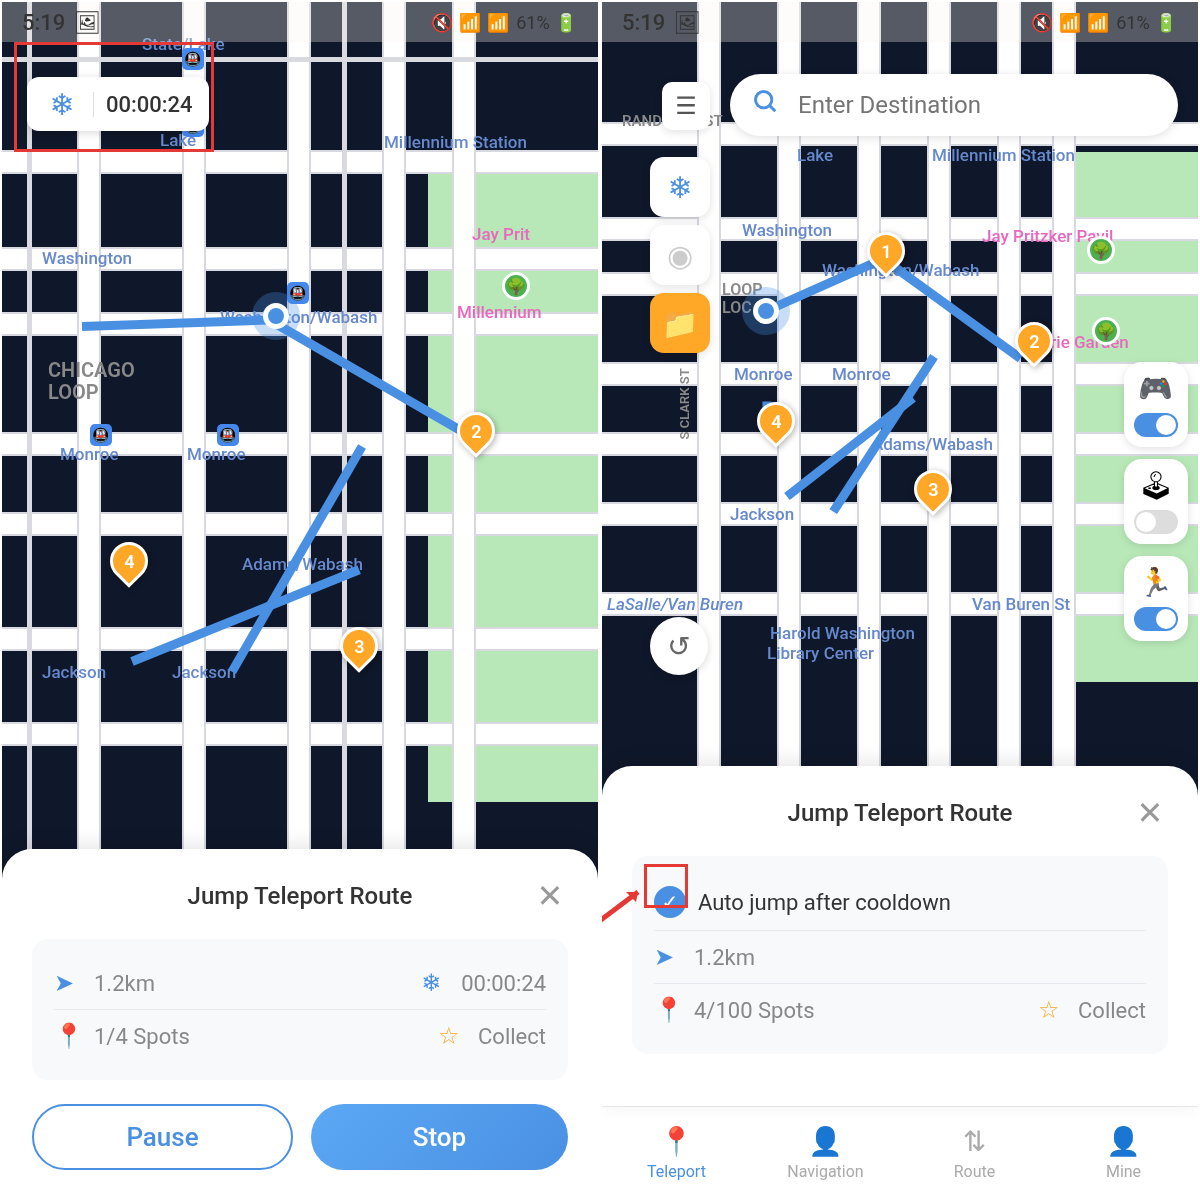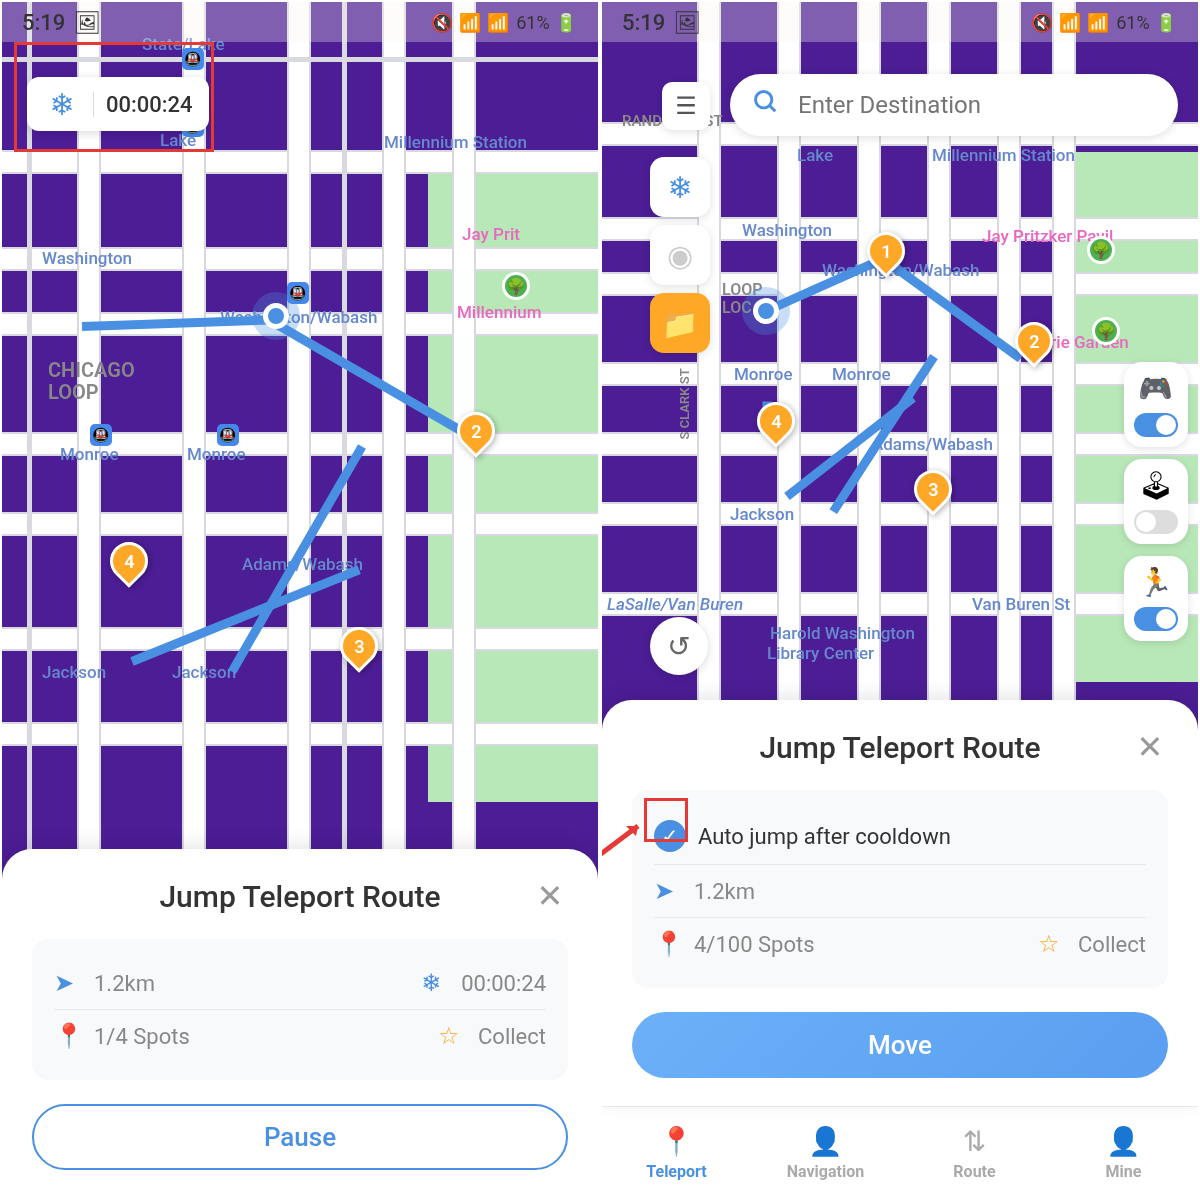--- a/index.html
+++ b/index.html
@@ -5,21 +5,21 @@
 * { margin: 0; padding: 0; box-sizing: border-box; font-family: -apple-system, BlinkMacSystemFont, 'Segoe UI', Roboto, Arial, sans-serif; }
 body { width: 1200px; height: 1200px; background: #f5f5f5; display: flex; }
 .screen { width: 50%; height: 100%; position: relative; overflow: hidden; background: #f8f4f0; border: 2px solid #fff; }
 
 
 .status-bar { position: absolute; top: 0; left: 0; right: 0; height: 40px; display: flex; justify-content: space-between; align-items: center; padding: 0 20px; font-size: 22px; color: #333; z-index: 100; background: rgba(248,244,240,0.3); }
 .status-left { display: flex; align-items: center; gap: 8px; font-weight: 500; }
 .status-right { display: flex; align-items: center; gap: 6px; font-size: 18px; }
 
 
-.map-bg { position: absolute; top: 0; left: 0; right: 0; bottom: 0; background: #4c1d95; }
+.map-bg { position: absolute; top: 0; left: 0; right: 0; bottom: 0; background: #0f172a; }
 .road-h { position: absolute; left: 0; right: 0; height: 24px; background: #fff; border-top: 2px solid #d8d8e0; border-bottom: 2px solid #d8d8e0; }
 .road-v { position: absolute; top: 0; bottom: 0; width: 24px; background: #fff; border-left: 2px solid #d8d8e0; border-right: 2px solid #d8d8e0; }
 .road-minor-h { position: absolute; left: 0; right: 0; height: 5px; background: #d9d9e0; }
 .road-minor-v { position: absolute; top: 0; bottom: 0; width: 5px; background: #d9d9e0; }
 .park { position: absolute; background: #b8e8b8; }
 .map-label { position: absolute; font-size: 17px; color: #6688cc; font-weight: 500; white-space: nowrap; }
 .map-label.area { color: #888; font-weight: 600; font-size: 20px; }
 .map-label.park-l { color: #e868c0; }
 .transit-icon { position: absolute; width: 22px; height: 22px; background: #4488ee; border-radius: 5px; display: flex; align-items: center; justify-content: center; color: #fff; font-size: 14px; }
 
@@ -55,21 +55,21 @@
 .toggle { width: 44px; height: 24px; border-radius: 12px; position: relative; }
 .toggle.on { background: #4a90e2; }
 .toggle.off { background: #ddd; }
 .toggle::after { content: ''; position: absolute; width: 20px; height: 20px; background: #fff; border-radius: 50%; top: 2px; }
 .toggle.on::after { right: 2px; }
 .toggle.off::after { left: 2px; }
 
 
 .bottom-panel { position: absolute; bottom: 0; left: 0; right: 0; background: #fff; border-radius: 30px 30px 0 0; padding: 28px 30px; z-index: 60; box-shadow: 0 -4px 20px rgba(0,0,0,.1); }
 .panel-header { display: flex; justify-content: space-between; align-items: center; margin-bottom: 24px; }
-.panel-title { font-size: 30px; color: #333; font-weight: 500; flex: 1; text-align: center; }
+.panel-title { font-size: 24px; color: #333; font-weight: 500; flex: 1; text-align: center; }
 .close-x { font-size: 32px; color: #999; width: 36px; text-align: center; }
 .panel-title-spacer { width: 36px; }
 .info-box { background: #f8f9fb; border-radius: 16px; padding: 18px 22px; margin-bottom: 24px; }
 .info-row { display: flex; justify-content: space-between; padding: 12px 0; }
 .info-row + .info-row { border-top: 1px solid #e8e8ee; }
 .info-item { display: flex; align-items: center; gap: 12px; font-size: 22px; color: #888; }
 .info-icon { color: #4a90e2; font-size: 24px; width: 28px; }
 .info-icon.snow { color: #4a90e2; }
 .info-icon.star { color: #ffa726; }
 .btn-row { display: flex; gap: 18px; }
@@ -80,21 +80,21 @@
 
 .auto-jump-row { display: flex; align-items: center; gap: 12px; padding: 12px 0; font-size: 22px; color: #333; }
 .checkbox { width: 32px; height: 32px; background: #4a90e2; border-radius: 50%; display: flex; align-items: center; justify-content: center; color: #fff; font-size: 20px; }
 .red-arrow { position: absolute; z-index: 70; }
 
 
 .bottom-nav { position: absolute; bottom: 0; left: 0; right: 0; height: 92px; background: #fff; display: flex; border-top: 1px solid #eee; z-index: 55; }
 .nav-item { flex: 1; display: flex; flex-direction: column; align-items: center; justify-content: center; gap: 4px; color: #aaa; }
 .nav-item.active { color: #4a90e2; }
 .nav-icon { font-size: 28px; }
-.nav-label { font-size: 16px; font-weight: 700; }
+.nav-label { font-size: 16px; font-weight: 400; }
 
 .panel-right { bottom: 92px; }
 </style>
 </head>
 <body>
 
 <div class="screen">
   <div class="map-bg">
     <div class="park" style="top:160px; right:0; width:170px; height:640px;"></div>
 
@@ -119,21 +119,21 @@
     <div class="map-label" style="top:130px; left:382px;">Millennium Station</div>
     <div class="map-label" style="top:305px; left:218px;">Washington/Wabash</div>
     <div class="map-label area" style="top:356px; left:46px;">CHICAGO</div>
     <div class="map-label area" style="top:378px; left:46px;">LOOP</div>
     <div class="map-label" style="top:442px; left:58px;">Monroe</div>
     <div class="map-label" style="top:442px; left:185px;">Monroe</div>
     <div class="map-label" style="top:552px; left:240px;">Adams/Wabash</div>
     <div class="map-label" style="top:660px; left:40px;">Jackson</div>
     <div class="map-label" style="top:660px; left:170px;">Jackson</div>
     <div class="map-label" style="top:246px; left:40px;">Washington</div>
-    <div class="map-label park-l" style="top:222px; left:460px;">Jay Prit</div>
+    <div class="map-label park-l" style="top:222px; left:470px;">Jay Prit</div>
     <div class="map-label park-l" style="top:300px; left:455px;">Millennium</div>
     <div class="green-dot" style="top:270px; left:500px;">🌳</div>
     <div class="transit-icon" style="top:46px; left:180px;">🚇</div>
     <div class="transit-icon" style="top:113px; left:180px;">🚇</div>
     <div class="transit-icon" style="top:280px; left:285px;">🚇</div>
     <div class="transit-icon" style="top:422px; left:88px;">🚇</div>
     <div class="transit-icon" style="top:422px; left:215px;">🚇</div>
 
     <div class="route-line" style="top:320px; left:80px; width:200px; transform:rotate(-2deg);"></div>
     <div class="route-line" style="top:318px; left:275px; width:240px; transform:rotate(30deg);"></div>
@@ -203,20 +203,21 @@
             <span>1/4 Spots</span>
           </div>
         <div class="info-item">
             <span class="info-icon star">☆</span>
             <span>Collect</span>
           </div>
       </div>
     </div>
     <div class="btn-row">
       <div class="btn btn-outline">Pause</div>
+      <div class="btn btn-primary">Stop</div>
     </div>
   </div>
 </div>
 
 <div class="screen">
   <div class="map-bg">
     <div class="park" style="top:150px; right:0; width:140px; height:530px;"></div>
     <div class="road-h" style="top:120px;"></div>
     <div class="road-h" style="top:215px;"></div>
     <div class="road-h" style="top:270px;"></div>
@@ -376,17 +377,14 @@
         <div class="info-item">
             <span class="info-icon">📍</span>
             <span>4/100 Spots</span>
           </div>
         <div class="info-item">
             <span class="info-icon star">☆</span>
             <span>Collect</span>
           </div>
       </div>
     </div>
-    <div class="btn-row" style="justify-content:center;">
-      <div class="btn btn-move">Move</div>
-    </div>
   </div>
 </div>
 
 </body></html>

